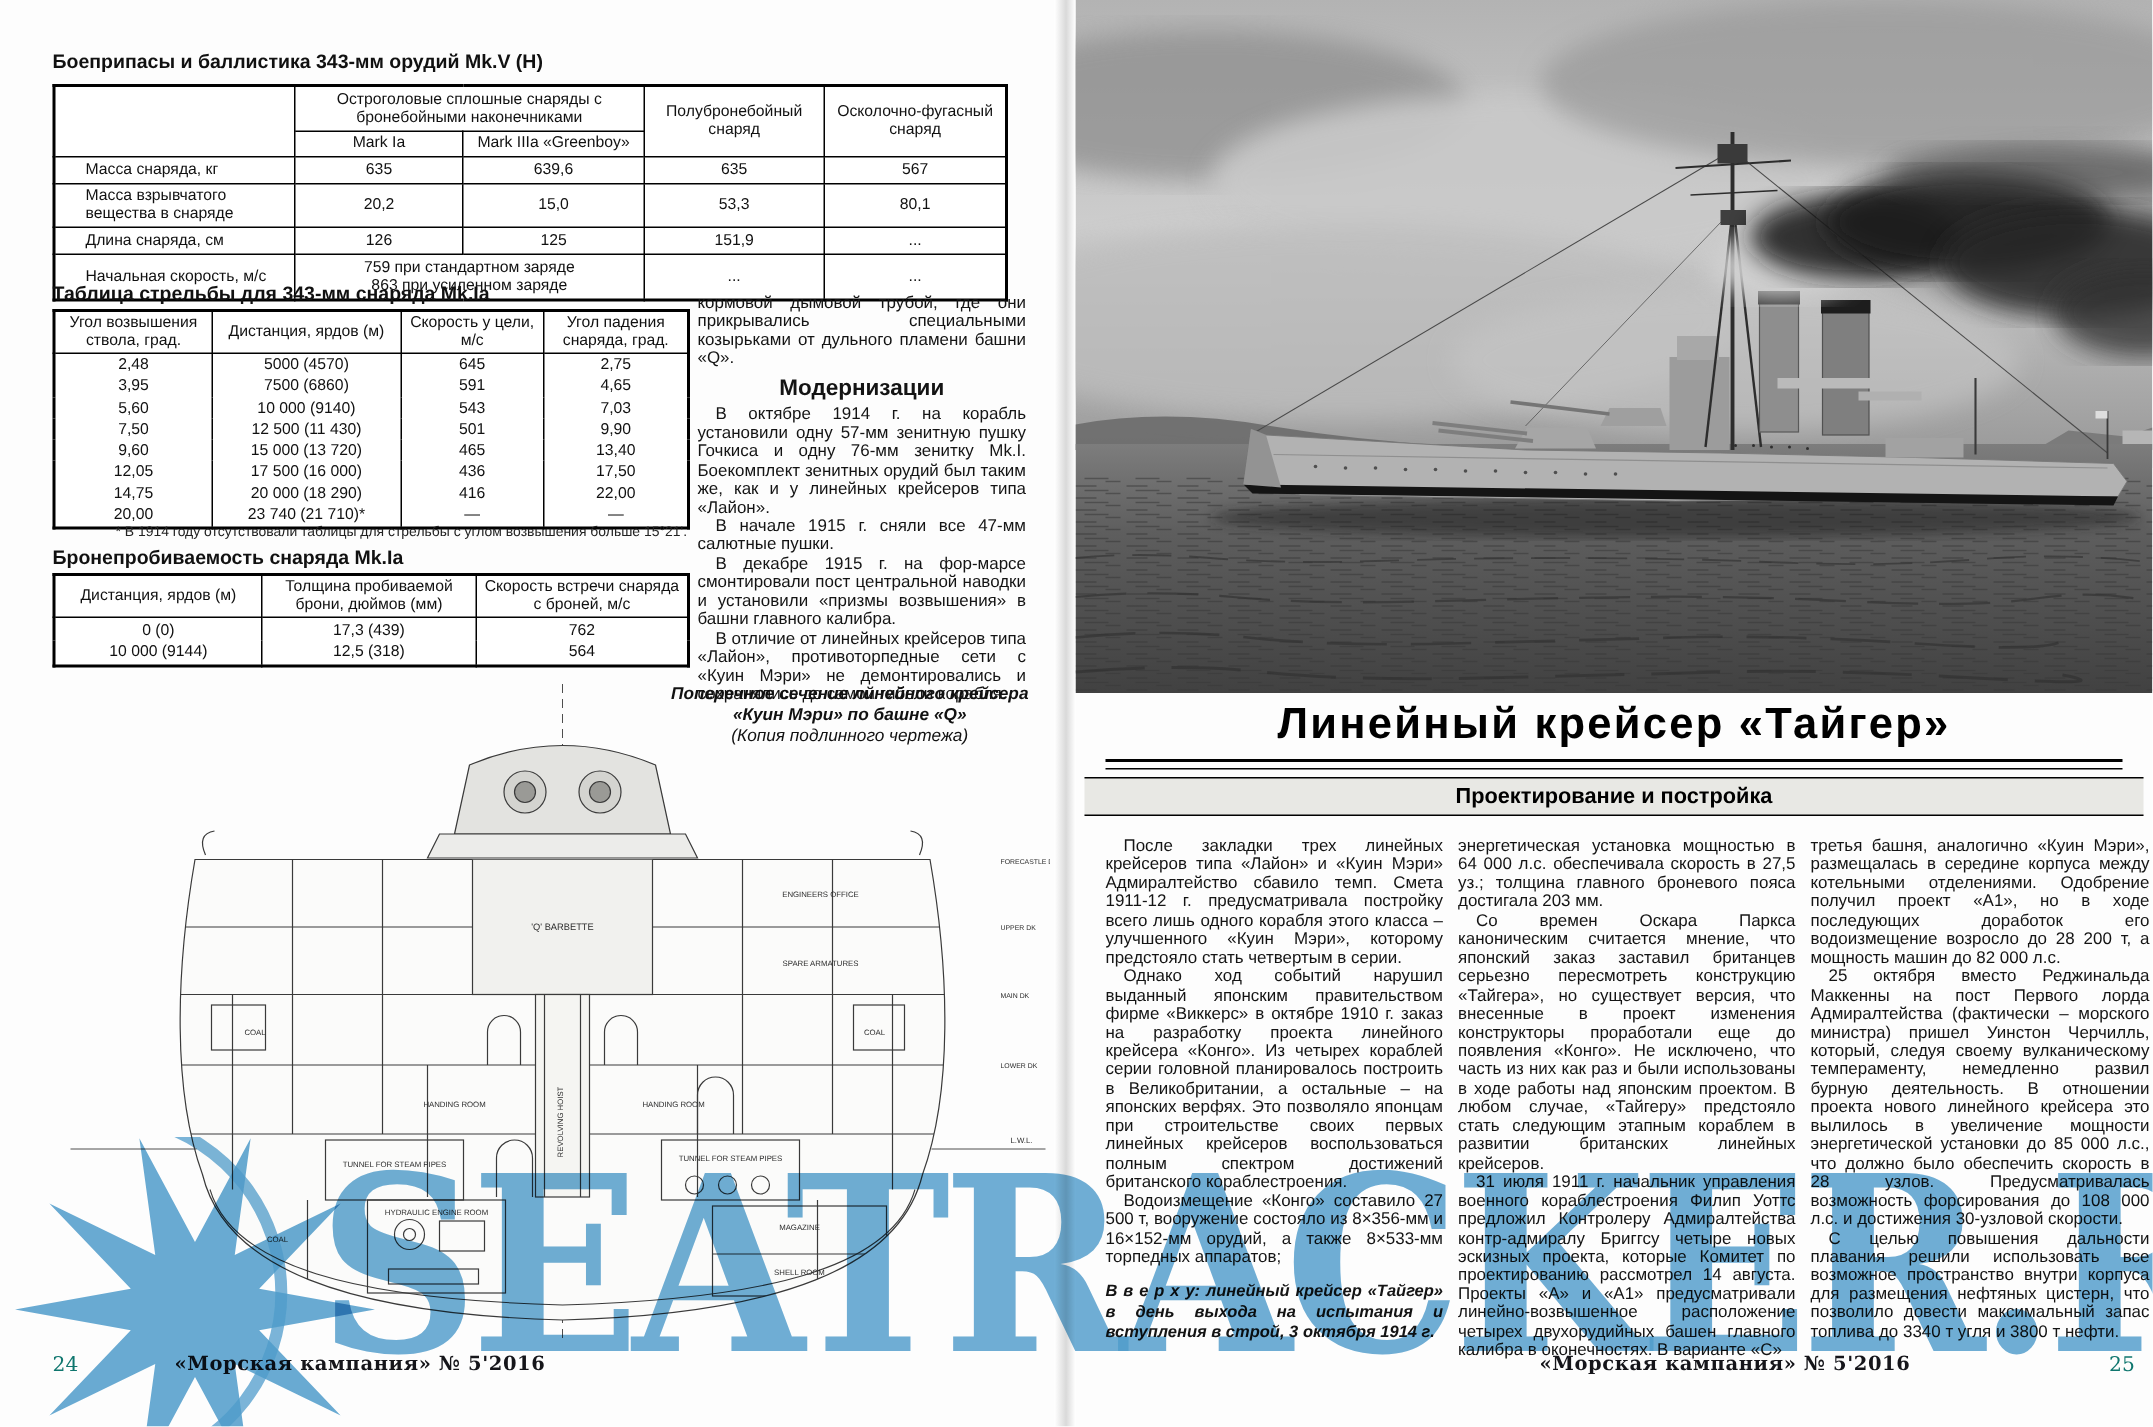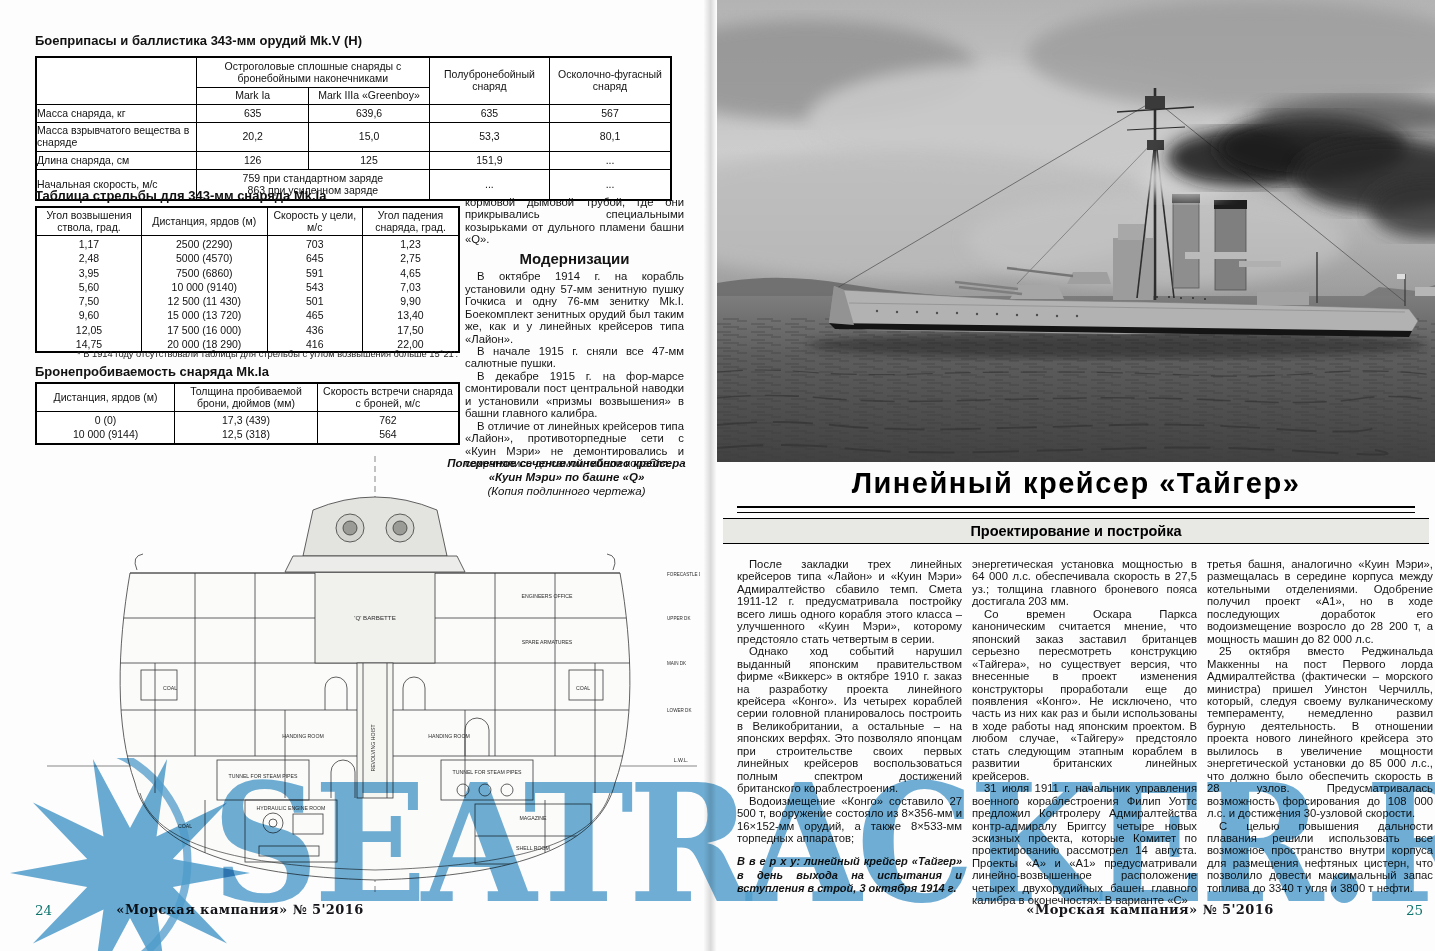--- a/index.html
+++ b/index.html
@@ -9,21 +9,21 @@
   }
   .abs{position:absolute;}
 
   
   table.t{border-collapse:collapse;table-layout:fixed;background:#fff;}
   table.t{border:2px solid #000;}
   table.t td,table.t th{
     border:1px solid #000;font-size:10.5px;line-height:11.6px;
     text-align:center;vertical-align:middle;padding:1px 2px;font-weight:normal;color:#111;
   }
-  table.t .lbl{text-align:left;padding-left:0;}
+  table.t .lbl{text-align:left;padding-left:20px;}
   table.t tr.nohl td{border-top:none;border-bottom:none;line-height:12.3px;}
   .tbl-title{font-weight:bold;font-size:13px;color:#111;}
   .footnote{font-size:9.3px;color:#222;}
 
   
   .coltext{font-size:11.3px;line-height:12.45px;text-align:justify;hyphens:auto;color:#141414;}
   .coltext p{margin:0;text-indent:12px;}
   .coltext p.noindent{text-indent:0;}
   .subhead{font-weight:bold;font-size:15px;text-align:center;margin:7px 0 5px 0;text-indent:0;}
   .photocap{font-size:11px;line-height:13.2px;font-weight:bold;font-style:italic;text-align:justify;margin-top:11px;}
@@ -118,26 +118,20 @@
       <col style="width:96px">
     </colgroup>
   <tbody>
       <tr>
     <td style="height:25px;">Угол возвышения ствола, град.</td>
     <td>Дистанция, ярдов (м)</td>
     <td>Скорость у цели, м/с</td>
     <td>Угол падения снаряда, град.</td>
   </tr>
   <tr class="nohl">
-        <td style="padding-top:2px">1,17</td>
-        <td style="padding-top:2px">2500 (2290)</td>
-        <td style="padding-top:2px">703</td>
-        <td style="padding-top:2px">1,23</td>
-      </tr>
-  <tr class="nohl">
         <td>2,48</td>
         <td>5000 (4570)</td>
         <td>645</td>
         <td>2,75</td>
       </tr>
   <tr class="nohl">
         <td>3,95</td>
         <td>7500 (6860)</td>
         <td>591</td>
         <td>4,65</td>
@@ -164,20 +158,26 @@
         <td>12,05</td>
         <td>17 500 (16 000)</td>
         <td>436</td>
         <td>17,50</td>
       </tr>
   <tr class="nohl">
         <td>14,75</td>
         <td>20 000 (18 290)</td>
         <td>416</td>
         <td>22,00</td>
+      </tr>
+  <tr class="nohl">
+        <td style="padding-bottom:2px">20,00</td>
+        <td style="padding-bottom:2px">23 740 (21 710)*</td>
+        <td style="padding-bottom:2px">—</td>
+        <td style="padding-bottom:2px">—</td>
       </tr>
 </tbody>
   </table>
 
 <div class="abs footnote" style="left:37px;top:349px;width:425px;padding-left:40px;">* В 1914 году отсутствовали таблицы для стрельбы с углом возвышения больше 15°21'.</div>
 
 <div class="abs tbl-title" style="left:35px;top:364px;width:425px;">Бронепробиваемость снаряда Mk.Ia</div>
 
 <table class="t abs" style="left:35px;top:382px;width:425px;">
   <colgroup>

